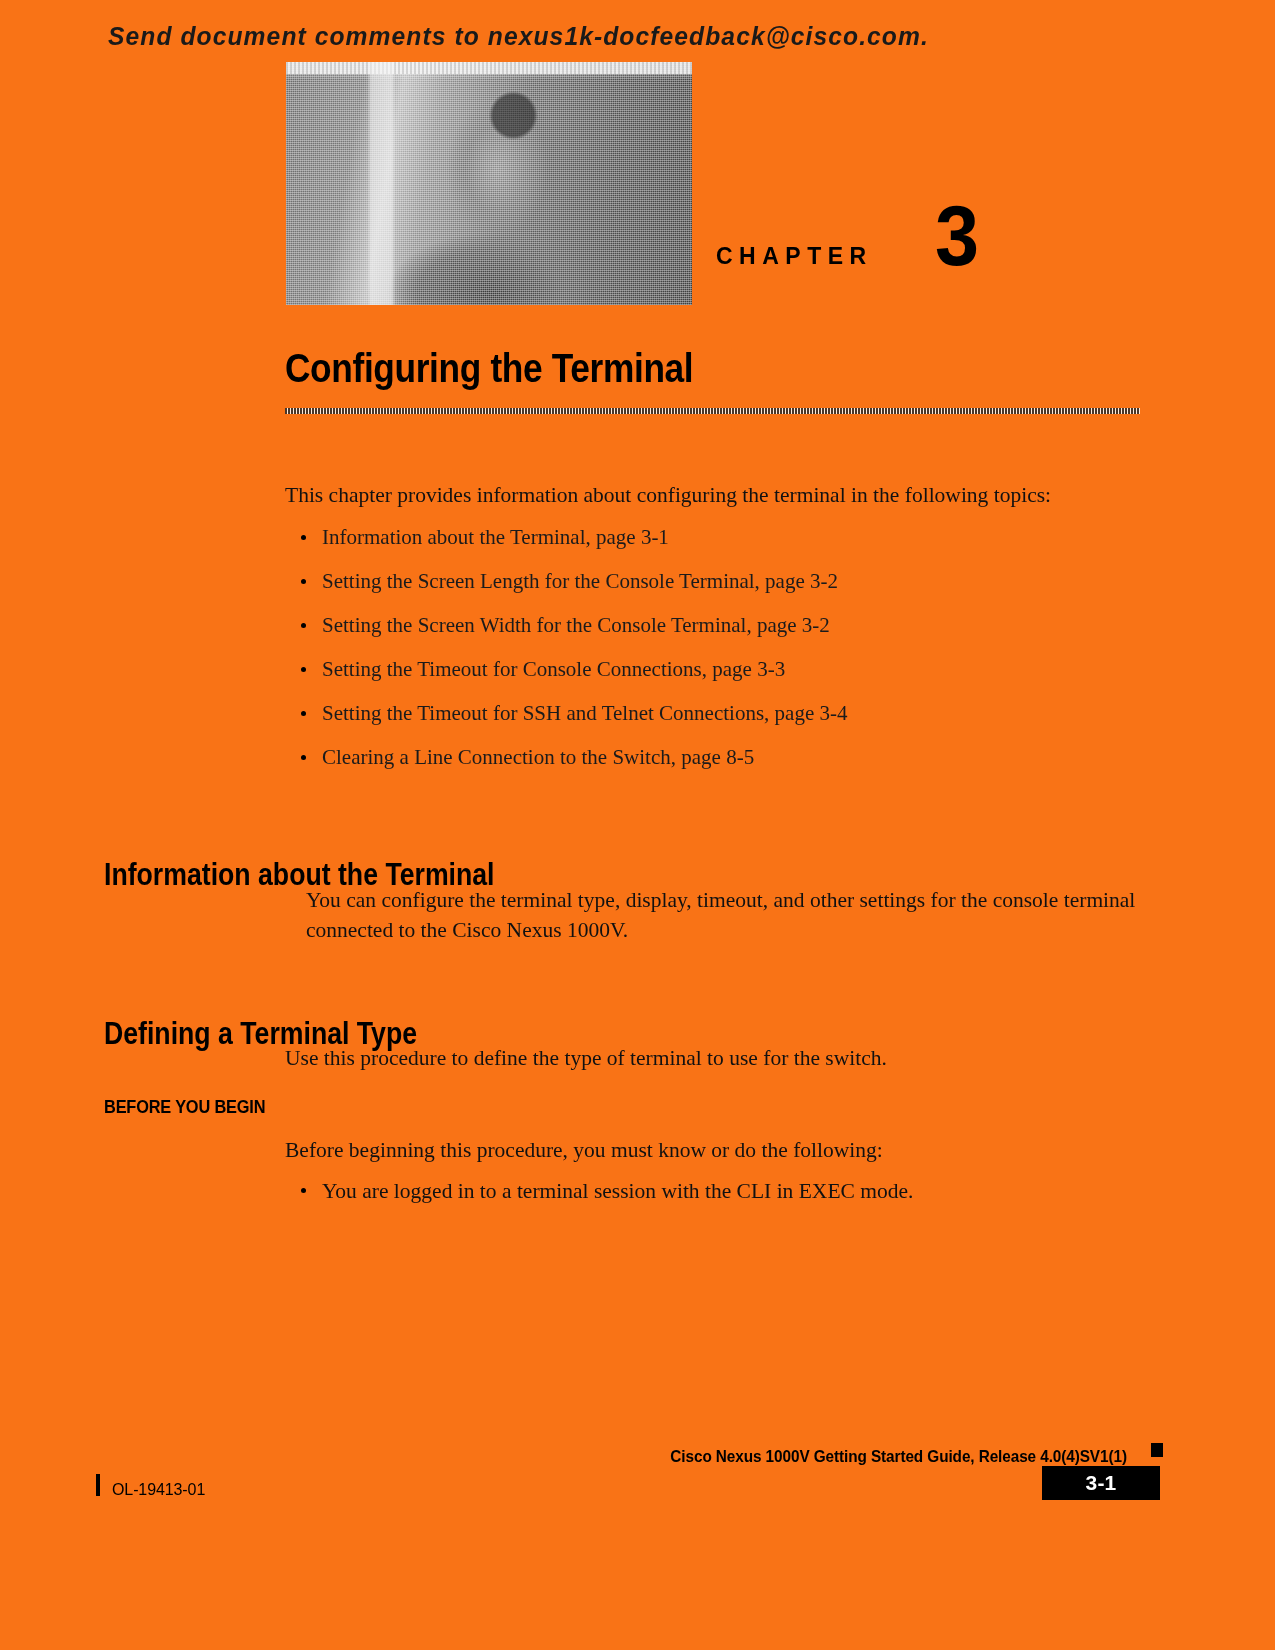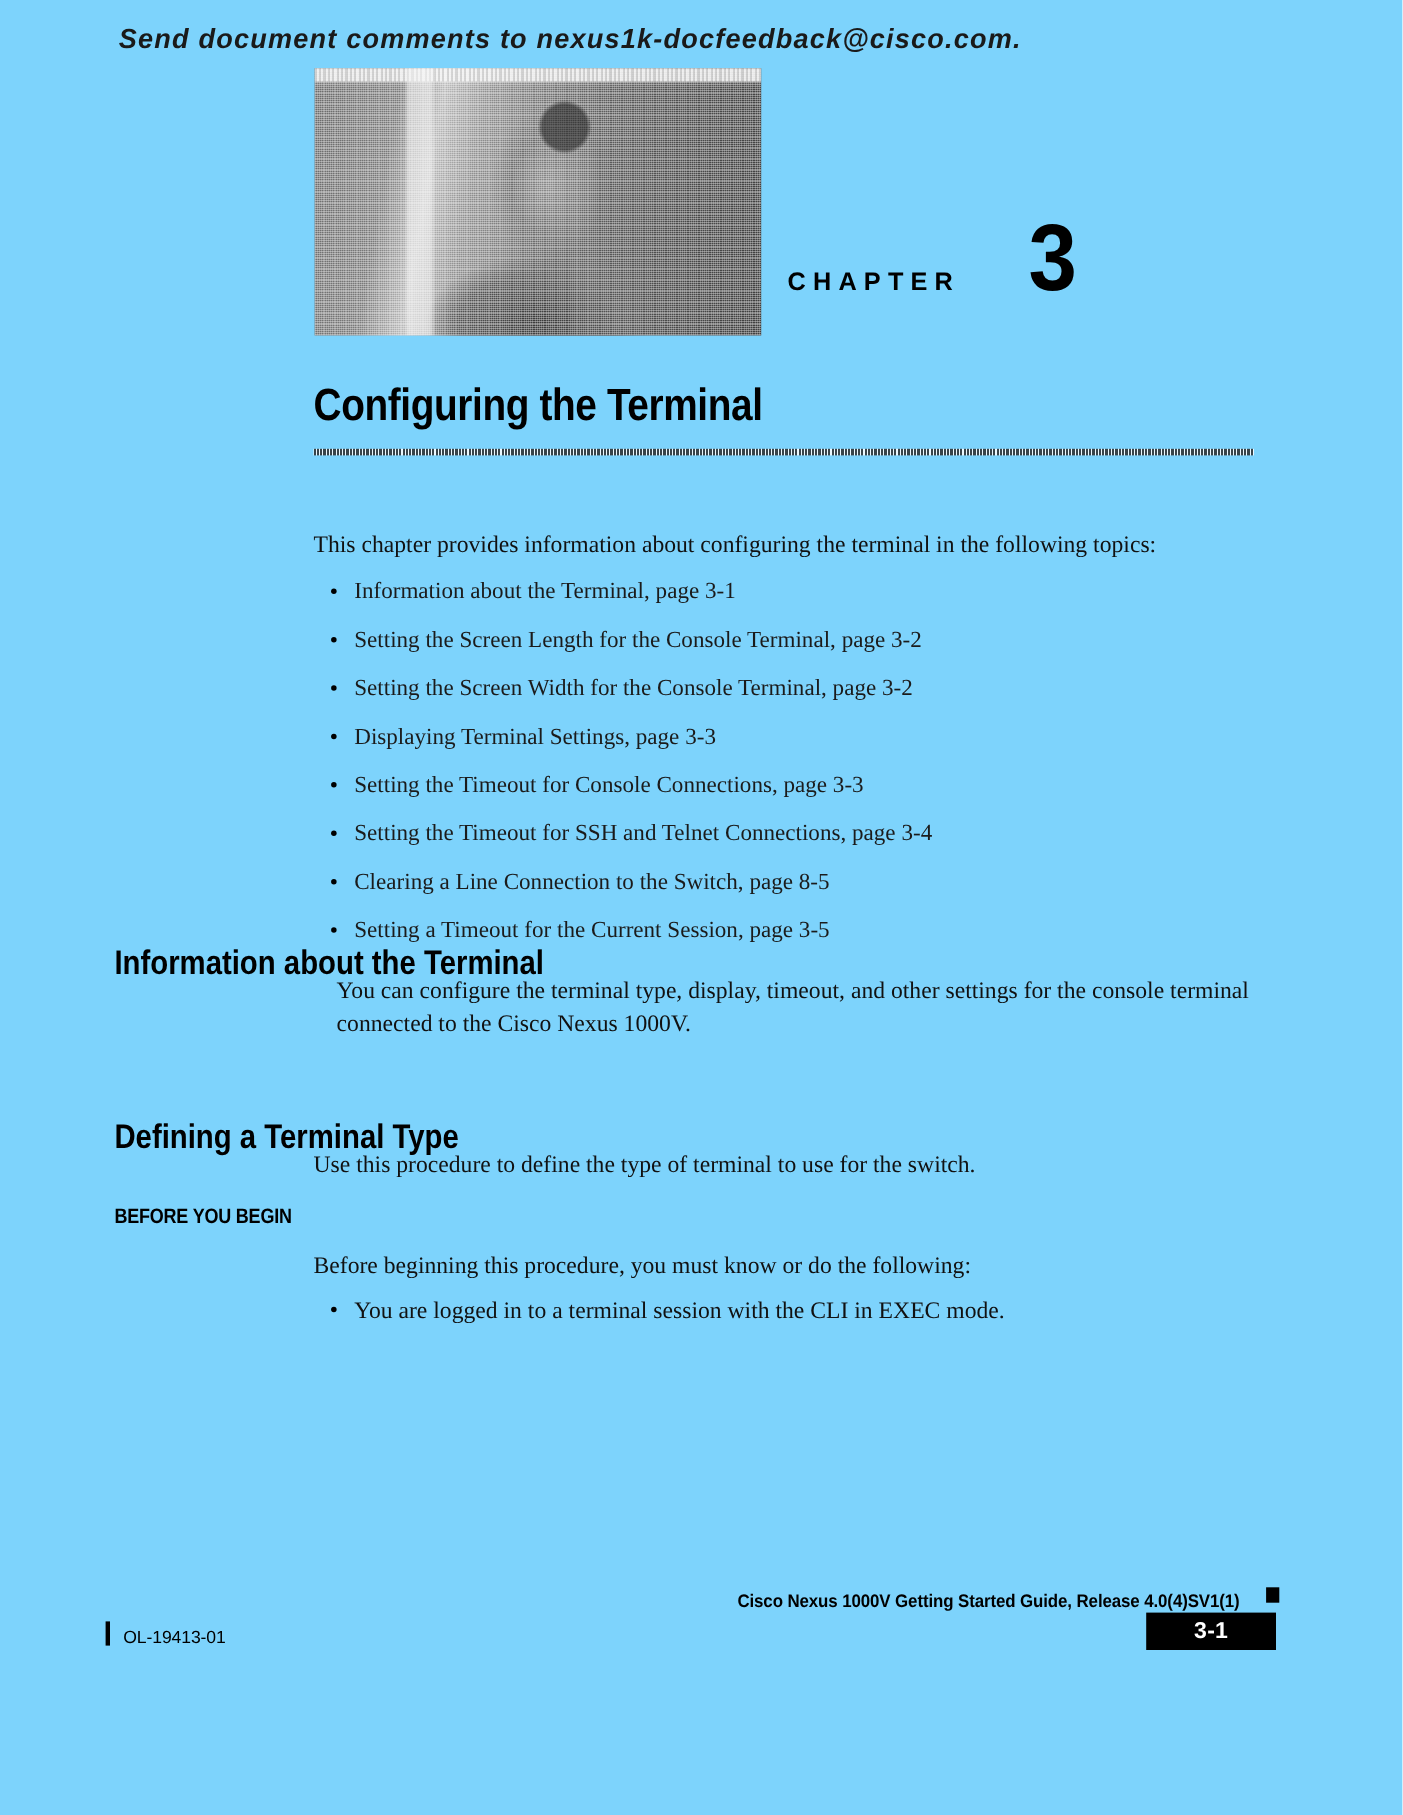--- a/index.html
+++ b/index.html
@@ -12,21 +12,21 @@
     height: 1650px;
     position: relative;
     font-family: "Liberation Serif", "DejaVu Serif", serif;
     color: #000000;
     overflow: hidden;
   }
 
   .page {
     position: absolute;
     inset: 0;
-    background: #7dd3fc;
+    background: #f97316;
   }
 
   
   .doc-header {
     position: absolute;
     left: 108px;
     top: 22px;
     width: 1060px;
     font-family: "Liberation Sans", "DejaVu Sans", sans-serif;
     font-weight: bold;
@@ -315,33 +315,27 @@
       <li>
         <span>Information about the Terminal, page 3-1</span>
       </li>
       <li>
         <span>Setting the Screen Length for the Console Terminal, page 3-2</span>
       </li>
       <li>
         <span>Setting the Screen Width for the Console Terminal, page 3-2</span>
       </li>
       <li>
-        <span>Displaying Terminal Settings, page 3-3</span>
-      </li>
-      <li>
         <span>Setting the Timeout for Console Connections, page 3-3</span>
       </li>
       <li>
         <span>Setting the Timeout for SSH and Telnet Connections, page 3-4</span>
       </li>
       <li>
         <span>Clearing a Line Connection to the Switch, page 8-5</span>
-      </li>
-      <li>
-        <span>Setting a Timeout for the Current Session, page 3-5</span>
       </li>
     </ul>
   </div>
 
   <div class="section-heading" id="heading-info">Information about the Terminal</div>
   <div class="block" id="block-info-body">
     <p class="para">You can configure the terminal type, display, timeout, and other settings for the console terminal connected to the Cisco Nexus 1000V.</p>
   </div>
 
   <div class="section-heading" id="heading-defining">Defining a Terminal Type</div>

